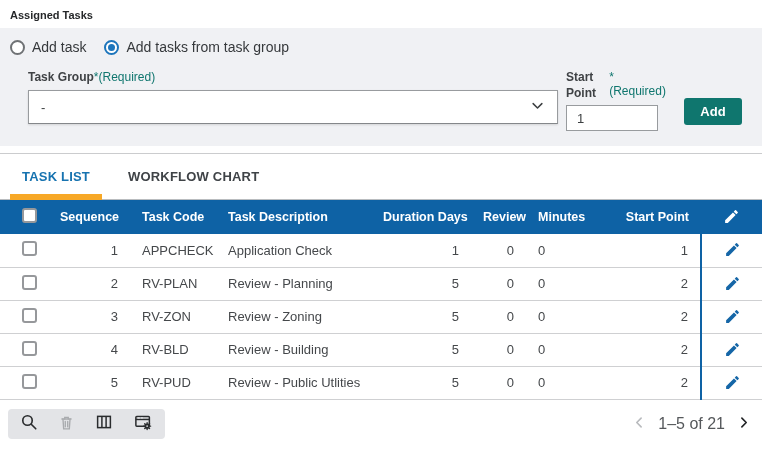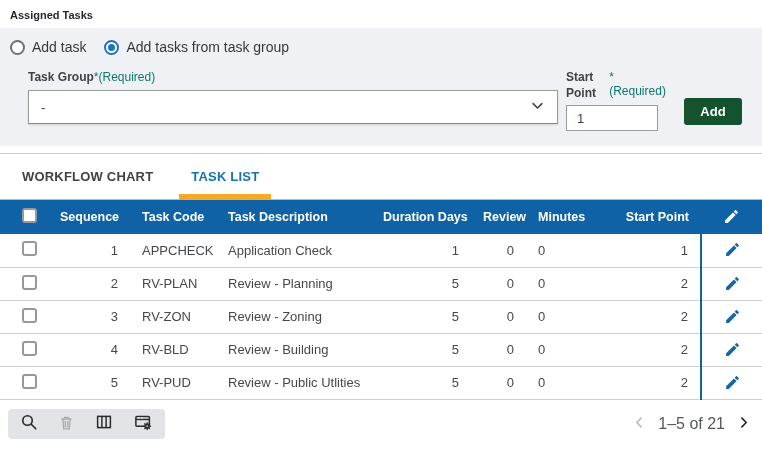--- a/index.html
+++ b/index.html
@@ -35,21 +35,21 @@
   }
   .group-start { margin-left:8px; width:100px; }
   .start-label-line { display:flex; gap:8px; align-items:flex-start; margin-bottom:4px; }
   .start-label { width:38px; line-height:1.3; }
   .start-input {
     width:92px; height:26px; border:1px solid #989b9e; background:#fff;
     padding:0 10px; font-size:13px; color:#3c3f41; font-family:"Liberation Sans", sans-serif;
   }
   .add-btn {
     margin-left:18px; margin-top:28px; width:58px; height:27px;
-    background:#14532d; color:#fff; font-weight:bold; font-size:13px;
+    background:#0f766e; color:#fff; font-weight:bold; font-size:13px;
     border:none; border-radius:3px; cursor:pointer; font-family:"Liberation Sans", sans-serif;
   }
 
   
   .divider { height:1px; background:#cbccce; margin-top:7px; }
   .tabs { display:flex; gap:1px; padding-left:10px; height:46px; align-items:stretch; border-bottom:1px solid #b9bcbf; }
   .tab { display:flex; align-items:center; padding:0 12px; font-size:13px; font-weight:bold; color:#3f4347; position:relative; cursor:pointer; letter-spacing:.2px; }
   .tab.active { color:#1773b0; }
   .tab.active::after { content:""; position:absolute; left:0; right:0; bottom:-1px; height:6px; background:#f7a827; }
   .tab + .tab { margin-left:13px; }
@@ -119,22 +119,22 @@
         <input class="start-input" type="text" value="1" style="">
       </div>
 
       <button class="add-btn">Add</button>
     </div>
   </div>
 
   <div class="divider"></div>
 
   <div class="tabs">
+    <div class="tab active">TASK LIST</div>
     <div class="tab">WORKFLOW CHART</div>
-    <div class="tab active">TASK LIST</div>
   </div>
 
   <table>
     <colgroup>
       <col style="width:48px">
         <col style="width:82px">
         <col style="width:86px">
         <col style="width:155px">
       <col style="width:100px">
         <col style="width:55px">

